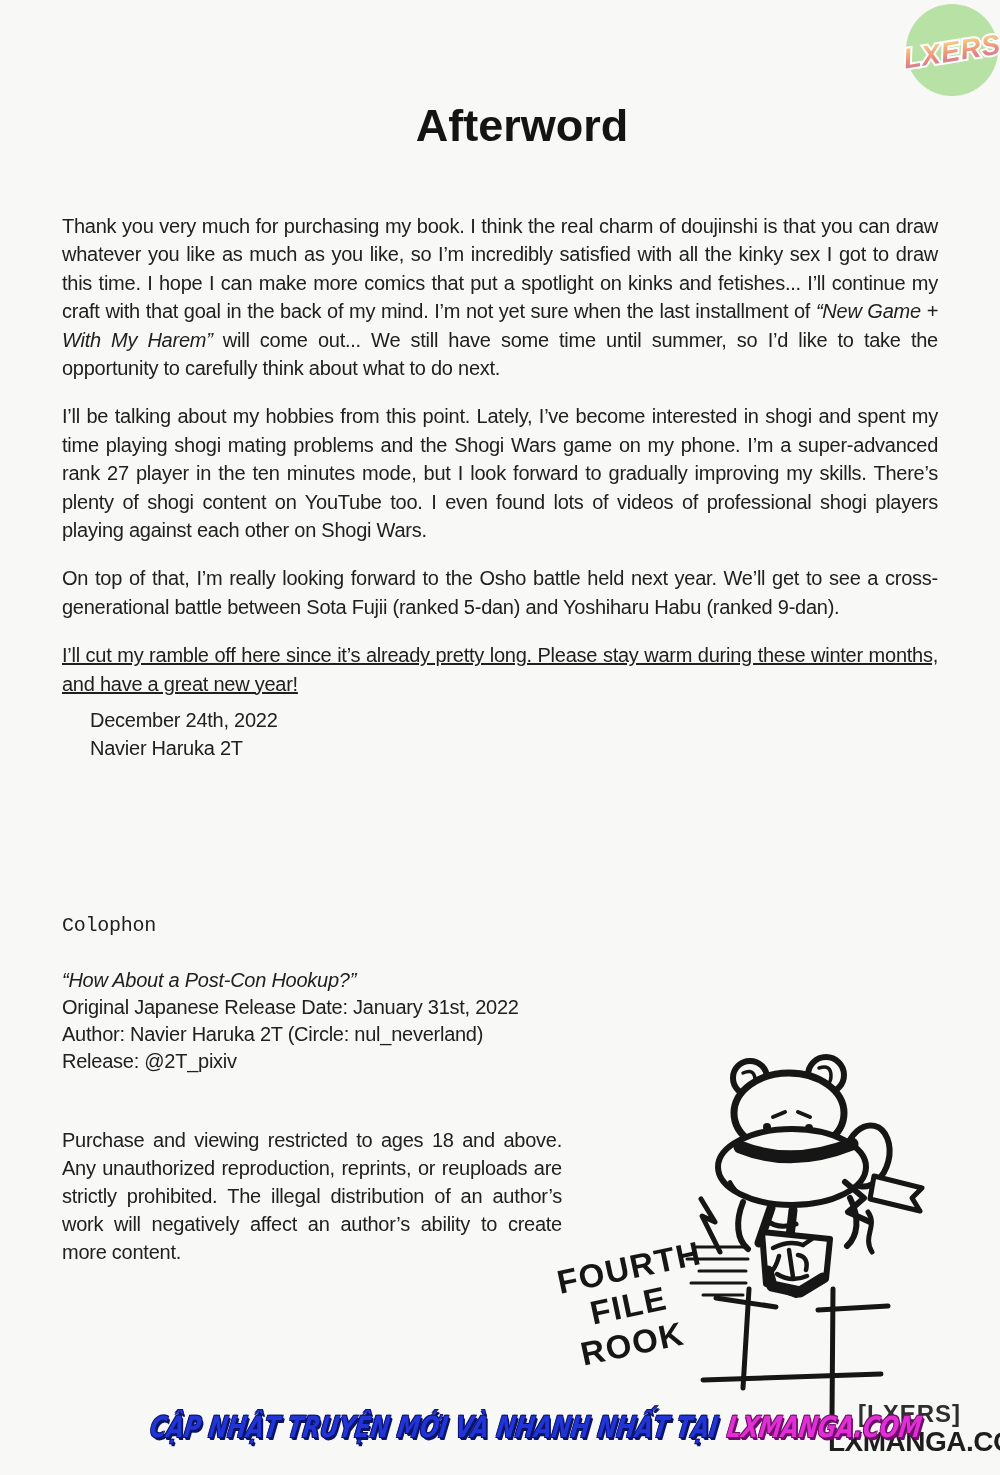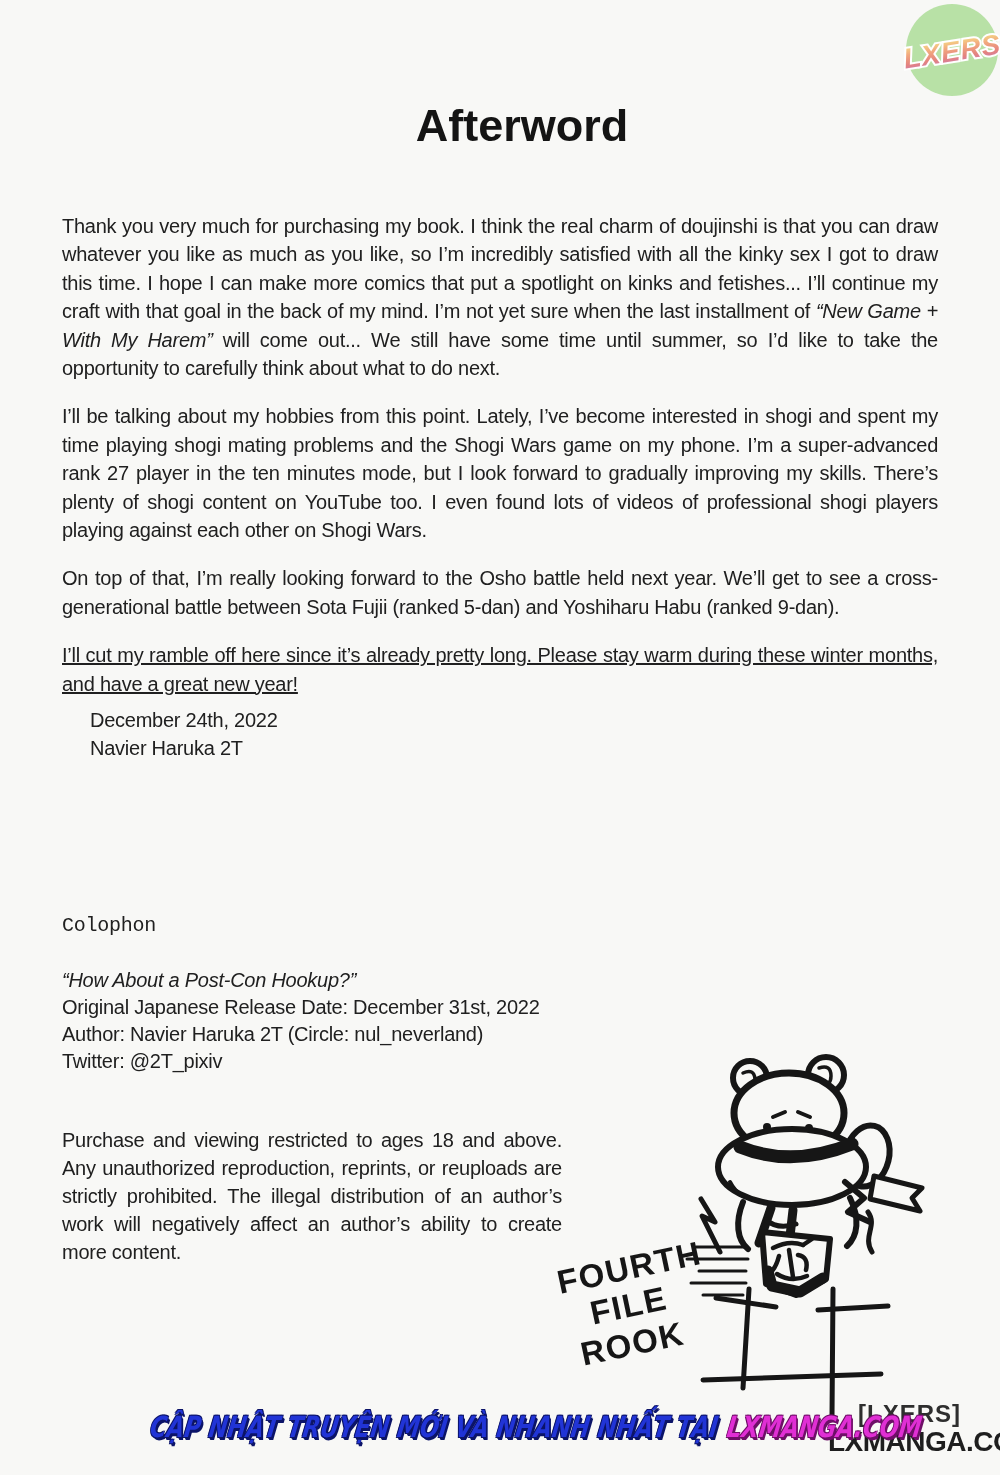--- a/index.html
+++ b/index.html
@@ -90,23 +90,23 @@
     <p class="last">I’ll cut my ramble off here since it’s already pretty long. Please stay warm during these winter months, and have a great new year!</p>
     <div class="sig-block">
       <div>December 24th, 2022</div>
       <div>Navier Haruka 2T</div>
     </div>
   </div>
 
   <div class="colophon">
     <div class="heading">Colophon</div>
     <div class="italic">“How About a Post-Con Hookup?”</div>
-    <div>Original Japanese Release Date: December 31st, 2022</div>
+    <div>Original Japanese Release Date: January 31st, 2022</div>
     <div>Author: Navier Haruka 2T (Circle: nul_neverland)</div>
-    <div>Twitter: @2T_pixiv</div>
+    <div>Release: @2T_pixiv</div>
   </div>
 
   <div class="restriction">Purchase and viewing restricted to ages 18 and above. Any unauthorized reproduction, reprints, or reuploads are strictly prohibited. The illegal distribution of an author’s work will negatively affect an author’s ability to create more content.</div>
 
   <svg class="illustration" width="470" height="410" viewBox="0 0 470 410">
     <g stroke="#161616" stroke-linecap="round" stroke-linejoin="round" fill="none">
 
       <circle cx="220" cy="28" r="17" stroke-width="6" fill="#f8f8f6"></circle>
       <path d="M213,23 q11,-5 12,6 q1,9 -9,8" stroke-width="3.5"></path>
       <circle cx="296" cy="25" r="18" stroke-width="6" fill="#f8f8f6"></circle>

